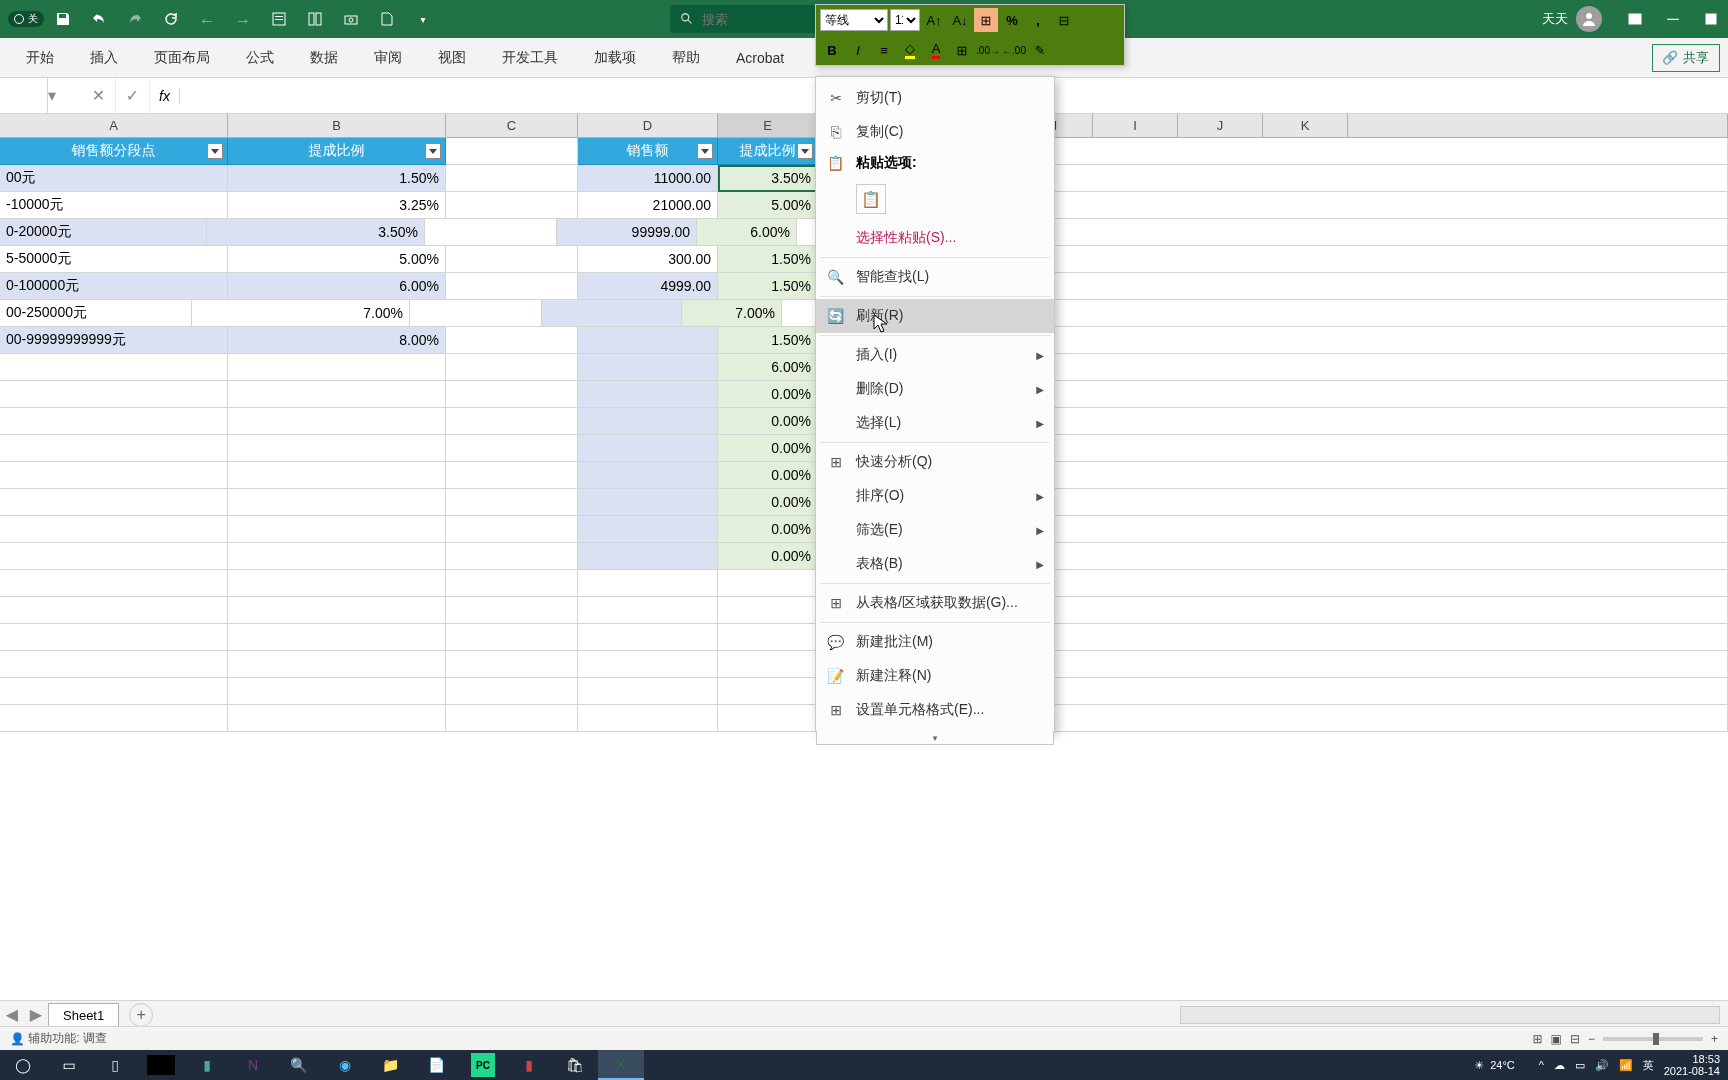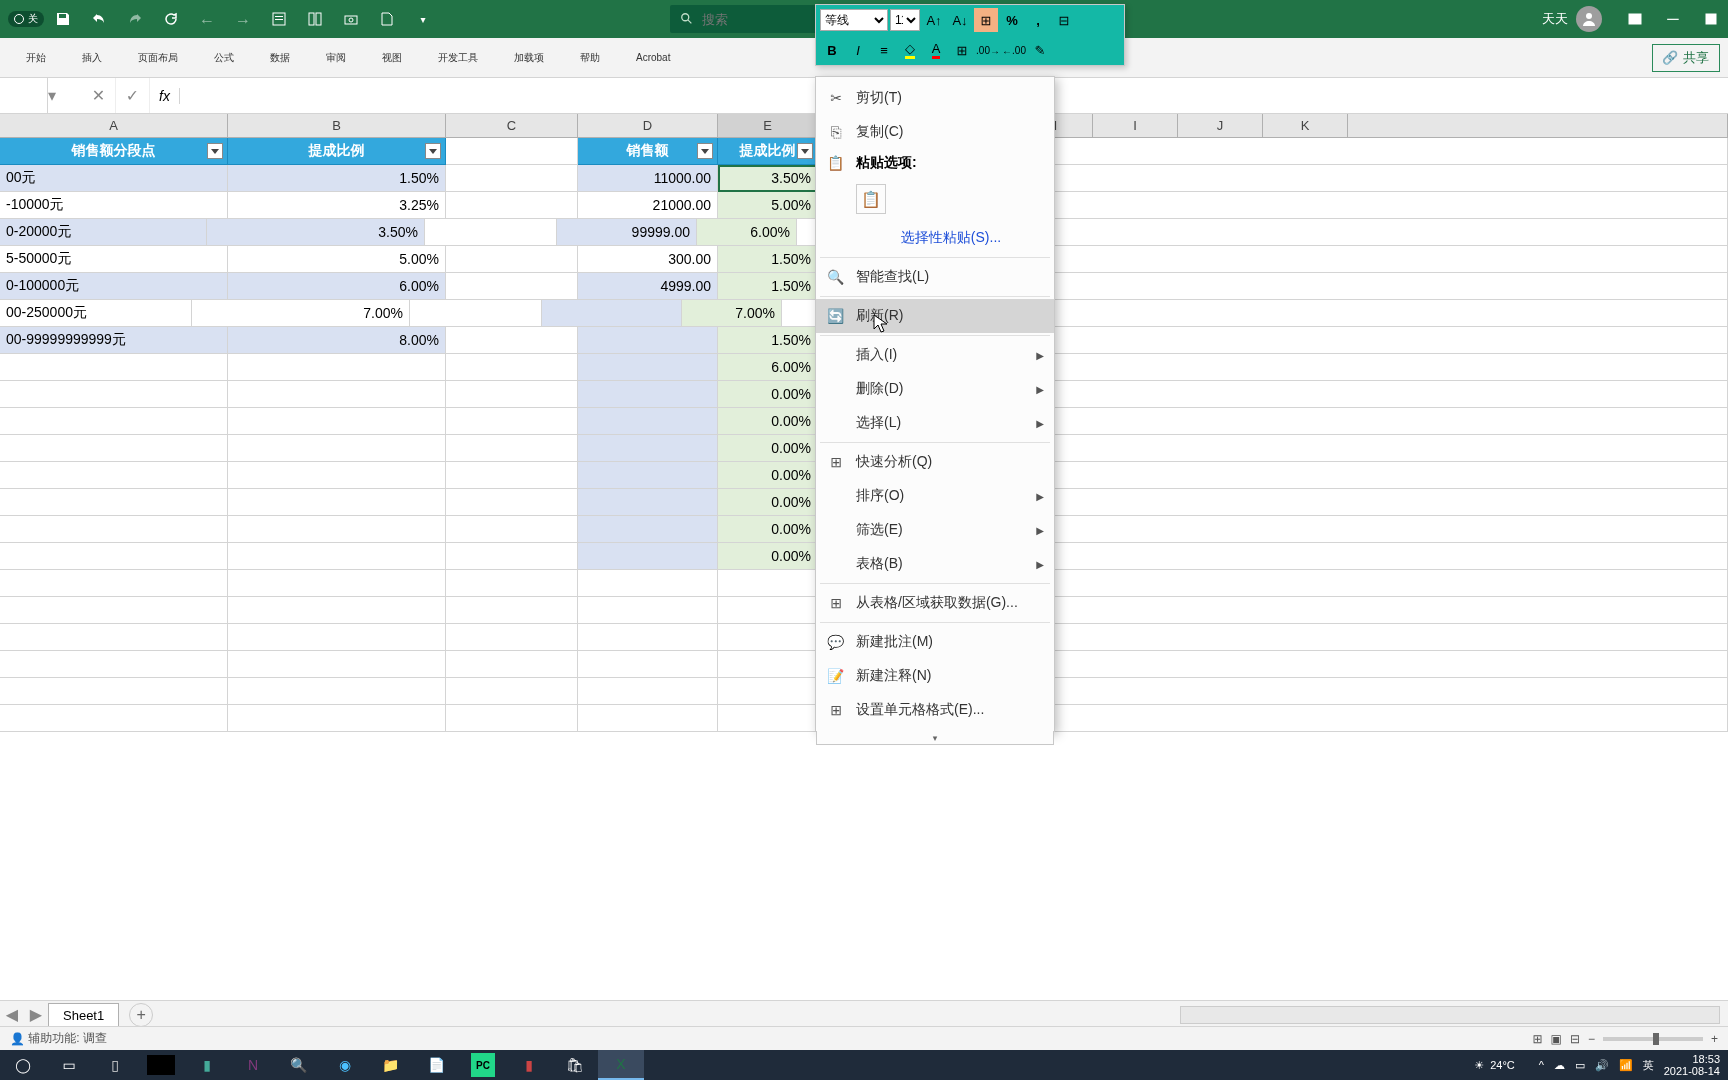--- a/index.html
+++ b/index.html
@@ -13,64 +13,64 @@
 .switch-box { background: #0d4e30; border-radius: 10px; padding: 1px 6px; font-size: 10px; display: flex; align-items: center; gap: 4px; }
 .switch-circle { width: 10px; height: 10px; border-radius: 50%; border: 1.5px solid #fff; }
 .doc-title { position: absolute; left: 50%; transform: translateX(-50%); font-size: 13px; display: flex; align-items: center; gap: 6px; }
 .search-box { position: absolute; left: 670px; background: #0d5c3a; height: 28px; width: 310px; display: flex; align-items: center; padding: 0 10px; border-radius: 2px; }
 .search-box input { background: transparent; border: none; color: #c0dcc8; font-size: 13px; outline: none; margin-left: 8px; width: 250px; }
 .titlebar-right { position: absolute; right: 0; display: flex; align-items: center; gap: 4px; }
 .user-area { display: flex; align-items: center; gap: 8px; font-size: 13px; margin-right: 12px; }
 .avatar { width: 26px; height: 26px; border-radius: 50%; background: #9e9e9e; display: flex; align-items: center; justify-content: center; }
 
 
-.mini-toolbar { position: absolute; left: 815px; top: 4px; background: #14b8a6; border: 1px solid #c8c8c8; box-shadow: 2px 2px 6px rgba(0,0,0,0.2); width: 310px; z-index: 100; }
+.mini-toolbar { position: absolute; left: 815px; top: 4px; background: #4d7c0f; border: 1px solid #c8c8c8; box-shadow: 2px 2px 6px rgba(0,0,0,0.2); width: 310px; z-index: 100; }
 .mini-row { display: flex; align-items: center; height: 30px; padding: 0 4px; gap: 2px; }
 .mini-font { border: 1px solid #aaa; font-size: 12px; height: 22px; background: #fff; }
 .mini-font.name { width: 68px; }
 .mini-font.size { width: 30px; }
 .mini-ico { width: 24px; height: 24px; display: flex; align-items: center; justify-content: center; cursor: pointer; font-size: 13px; }
 
 
 .ribbon-tabs { background: #f3f3f3; height: 40px; display: flex; align-items: center; padding: 0 8px; border-bottom: 1px solid #d4d4d4; }
-.ribbon-tab { padding: 8px 18px; height: 48px; display: flex; align-items: center; font-size: 10px; color: #333; cursor: pointer; }
+.ribbon-tab { padding: 8px 18px; height: 48px; display: flex; align-items: center; font-size: 14px; color: #333; cursor: pointer; }
 .share-btn { margin-left: auto; border: 1px solid #2a8a5a; color: #217346; padding: 4px 10px; font-size: 13px; display: flex; align-items: center; gap: 4px; }
 
 
 .formula-bar { height: 36px; display: flex; align-items: center; border-bottom: 1px solid #d4d4d4; background: #fff; }
 .name-box { width: 48px; border-right: 1px solid #d4d4d4; height: 100%; display: flex; align-items: center; padding: 0 6px; }
 .name-dd { width: 14px; color: #888; }
 .fb-btns { display: flex; height: 100%; }
 .fb-btn { width: 34px; display: flex; align-items: center; justify-content: center; color: #888; border-right: 1px solid #eee; }
 .fb-fx { width: 30px; display: flex; align-items: center; justify-content: center; font-style: italic; font-size: 14px; border-right: 1px solid #d4d4d4; }
 .fb-input { flex: 1; padding: 0 12px; font-size: 14px; }
 
 
 .col-headers { height: 24px; display: flex; background: #e6e6e6; border-bottom: 1px solid #b0b0b0; }
 .col-head { border-right: 1px solid #b0b0b0; display: flex; align-items: center; justify-content: center; font-size: 13px; color: #444; background: #e6e6e6; }
 .col-head.sel { background: #d2d2d2; }
 
 
 .grid { position: relative; height: 760px; overflow: hidden; }
 .row { display: flex; height: 27px; }
 .cell { border-right: 1px solid #d4d4d4; border-bottom: 1px solid #d4d4d4; display: flex; align-items: center; padding: 0 6px; font-size: 14px; overflow: hidden; white-space: nowrap; }
-.th-cell { background: #33a8dd; color: #fff; font-weight: bold; justify-content: center; border-right: 1px solid #1a8bc0; border-bottom: 1px solid #1a8bc0; position: relative; }
+.th-cell { background: #33a8dd; color: #fff; font-weight: normal; justify-content: center; border-right: 1px solid #1a8bc0; border-bottom: 1px solid #1a8bc0; position: relative; }
 .filter-btn { position: absolute; right: 4px; width: 16px; height: 16px; background: #fff; border: 1px solid #888; display: flex; align-items: center; justify-content: center; }
 .filter-btn::after { content: ""; border-left: 4px solid transparent; border-right: 4px solid transparent; border-top: 5px solid #444; }
 .band-a { background: #d9e1f2; }
 .band-b { background: #fff; }
 .band-c { background: #e2efda; }
 .right { justify-content: flex-end; }
 .active-cell { outline: 2px solid #217346; outline-offset: -2px; }
 
 
 .context-menu { position: absolute; left: 815px; top: 76px; width: 240px; background: #fcfcfc; border: 1px solid #c8c8c8; box-shadow: 3px 3px 10px rgba(0,0,0,0.25); z-index: 200; padding: 4px 0; }
 .cm-item { height: 34px; display: flex; align-items: center; padding: 0 8px; font-size: 14px; color: #333; cursor: pointer; position: relative; }
 .cm-item:hover, .cm-item.hover { background: #d5d5d5; }
-.cm-item.disabled { color: #1d4ed8; justify-content: center; }
+.cm-item.disabled { color: #be185d; }
 .cm-icon { width: 24px; display: flex; justify-content: center; margin-right: 8px; font-size: 14px; color: #555; }
 .cm-arrow { position: absolute; right: 10px; font-size: 10px; color: #555; }
 .cm-sep { height: 1px; background: #e0e0e0; margin: 2px 4px; }
 .cm-label { height: 28px; display: flex; align-items: center; padding-left: 40px; font-size: 14px; font-weight: bold; }
 .cm-paste-opt { padding-left: 40px; height: 44px; display: flex; align-items: center; }
 .cm-paste-ico { width: 30px; height: 30px; border: 1px solid #ccc; display: flex; align-items: center; justify-content: center; color: #aaa; }
 .cm-expand { position: absolute; bottom: -14px; left: 0; right: 0; height: 14px; background: #fcfcfc; border: 1px solid #c8c8c8; border-top: none; display: flex; align-items: center; justify-content: center; font-size: 9px; color: #666; }
 
 
 .sheet-bar { position: absolute; bottom: 52px; left: 0; right: 0; height: 28px; background: #f3f3f3; display: flex; align-items: center; border-top: 1px solid #d4d4d4; }

